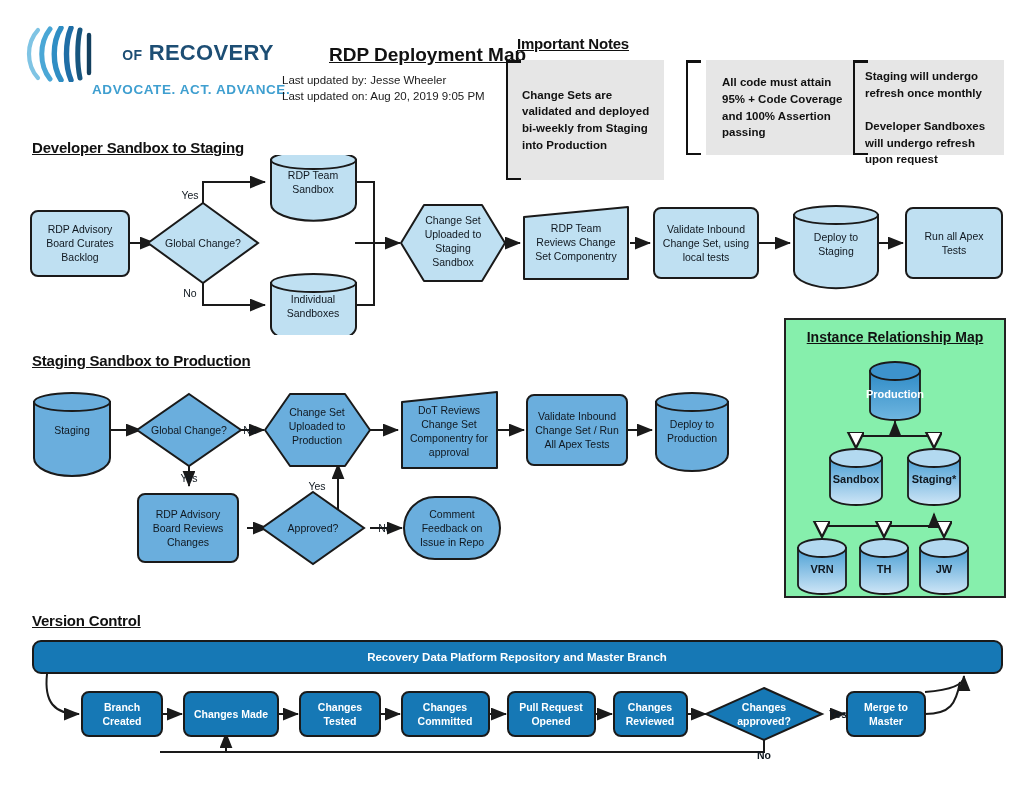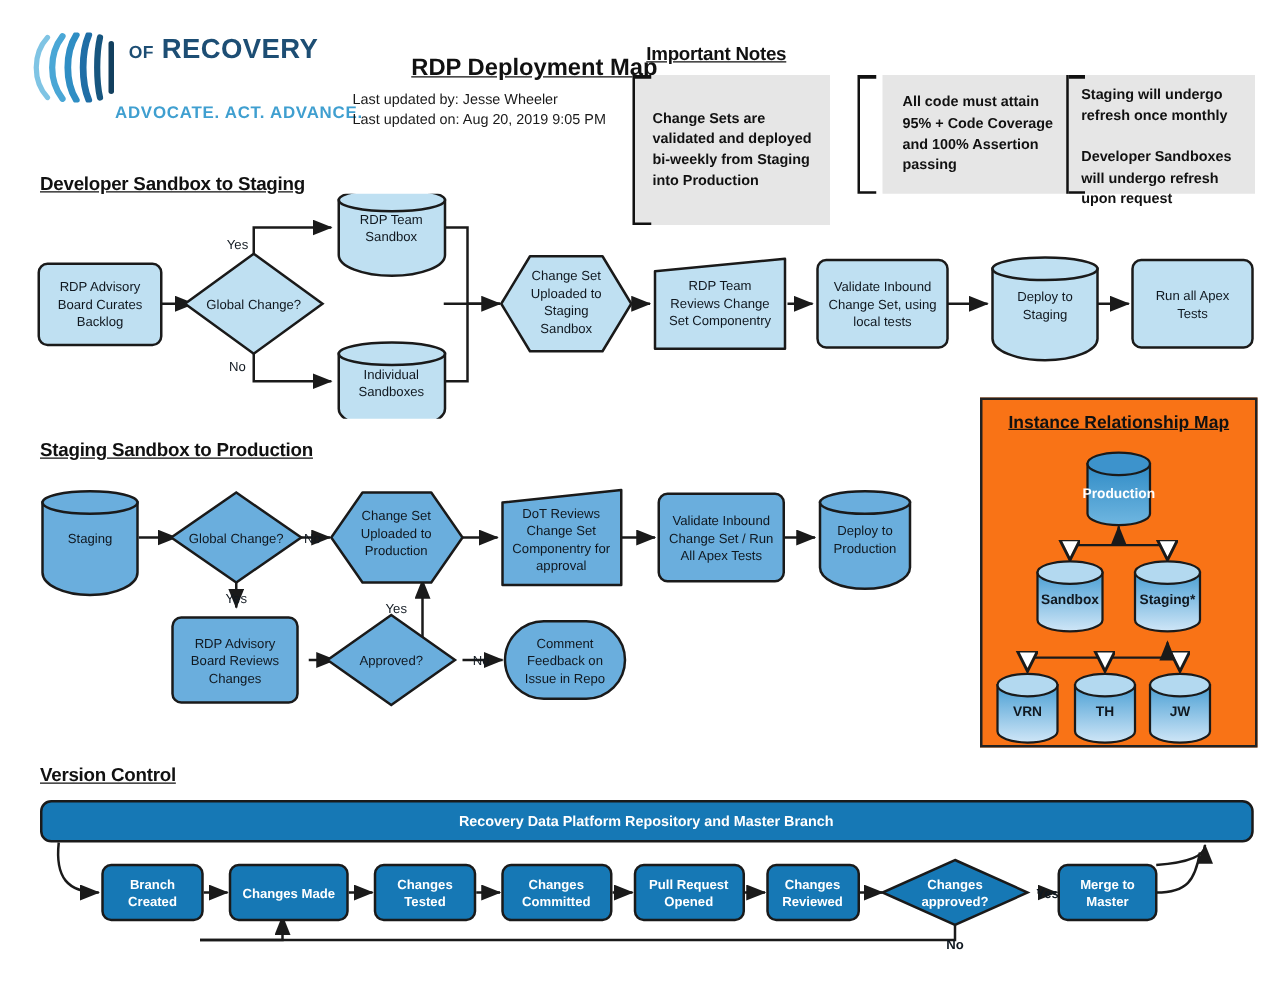--- a/index.html
+++ b/index.html
@@ -14,21 +14,21 @@
   .logo-main .amp{font-size:14px;font-weight:bold;}
   .logo-main .of{font-size:14px;font-weight:bold;}
   .logo-tag{font-size:13.5px;font-weight:bold;color:#3f9fd0;letter-spacing:0.6px;}
   .note-box{background:#e6e6e6;font-size:11.5px;font-weight:bold;line-height:1.45;
             box-sizing:border-box;padding:10px 12px;color:#111;display:flex;align-items:center;}
   .note-wrap{position:absolute;}
   .note-bracket{position:absolute;left:0;top:0;width:14px;height:100%;
             border-left:2.5px solid #111;pointer-events:none;}
   .note-bracket:before{content:"";position:absolute;left:0;top:0;width:13px;height:2.5px;background:#111;}
   .note-bracket:after{content:"";position:absolute;left:0;bottom:0;width:13px;height:2.5px;background:#111;}
-  .irm-panel{background:#f97316;border:2px solid #222;box-sizing:border-box;}
+  .irm-panel{background:#86efac;border:2px solid #222;box-sizing:border-box;}
   .irm-title{font-size:14px;font-weight:bold;text-decoration:underline;text-align:center;}
   .node-text{font-size:10.5px;text-anchor:middle;fill:#101820;}
   .edge-label{font-size:10.5px;fill:#101820;}
   .vc-bar-text{font-size:11.5px;fill:#ffffff;font-weight:bold;text-anchor:middle;}
   .vc-node-text{font-size:10.5px;fill:#ffffff;font-weight:bold;text-anchor:middle;}
   .vc-edge-label{font-size:10.5px;fill:#101820;font-weight:bold;}
   .irm-text{font-size:11px;font-weight:bold;text-anchor:middle;fill:#101820;}
   .irm-text-w{font-size:11px;font-weight:bold;text-anchor:middle;fill:#ffffff;}
 </style>
 </head>
@@ -41,21 +41,21 @@
       <path d="M26 3 C15 17 15 39 26 53" stroke="#4aa7d6" stroke-width="5"></path>
       <path d="M37 2 C28 16 28 40 37 54" stroke="#2f8ec4" stroke-width="5.4"></path>
       <path d="M47 2 C41 16 41 40 47 54" stroke="#1f6ea6" stroke-width="5.4"></path>
       <path d="M56 4 C53 17 53 39 56 52" stroke="#17567f" stroke-width="5"></path>
       <path d="M65 9 C65 19 65 37 65 47" stroke="#123f5e" stroke-width="4.4"></path>
     </g>
   </svg>
 </div>
 
 <div class="abs logo-main" style="left:103px;top:26px;width:190px;">
-  <div style="margin-top:2px;"><span class="of">OF</span> <span>RECOVERY</span></div>
+  <div style="margin-top:16px;text-align:center;"><span class="of">OF</span> <span>RECOVERY</span></div>
 </div>
 <div class="abs logo-tag" style="left:92px;top:82px;">ADVOCATE. ACT. ADVANCE.</div>
 
 <div class="abs hdr-title" style="left:282px;top:44px;margin-left:47px;">RDP Deployment Map</div>
 <div class="abs hdr-sub" style="left:282px;top:72px;">Last updated by: Jesse Wheeler</div>
 <div class="abs hdr-sub" style="left:282px;top:88px;">Last updated on: Aug 20, 2019 9:05 PM</div>
 
 <div class="abs sec-title" style="left:517px;top:35px;">Important Notes</div>
 
 <div class="note-wrap" style="left:506px;top:60px;width:158px;height:120px;">

